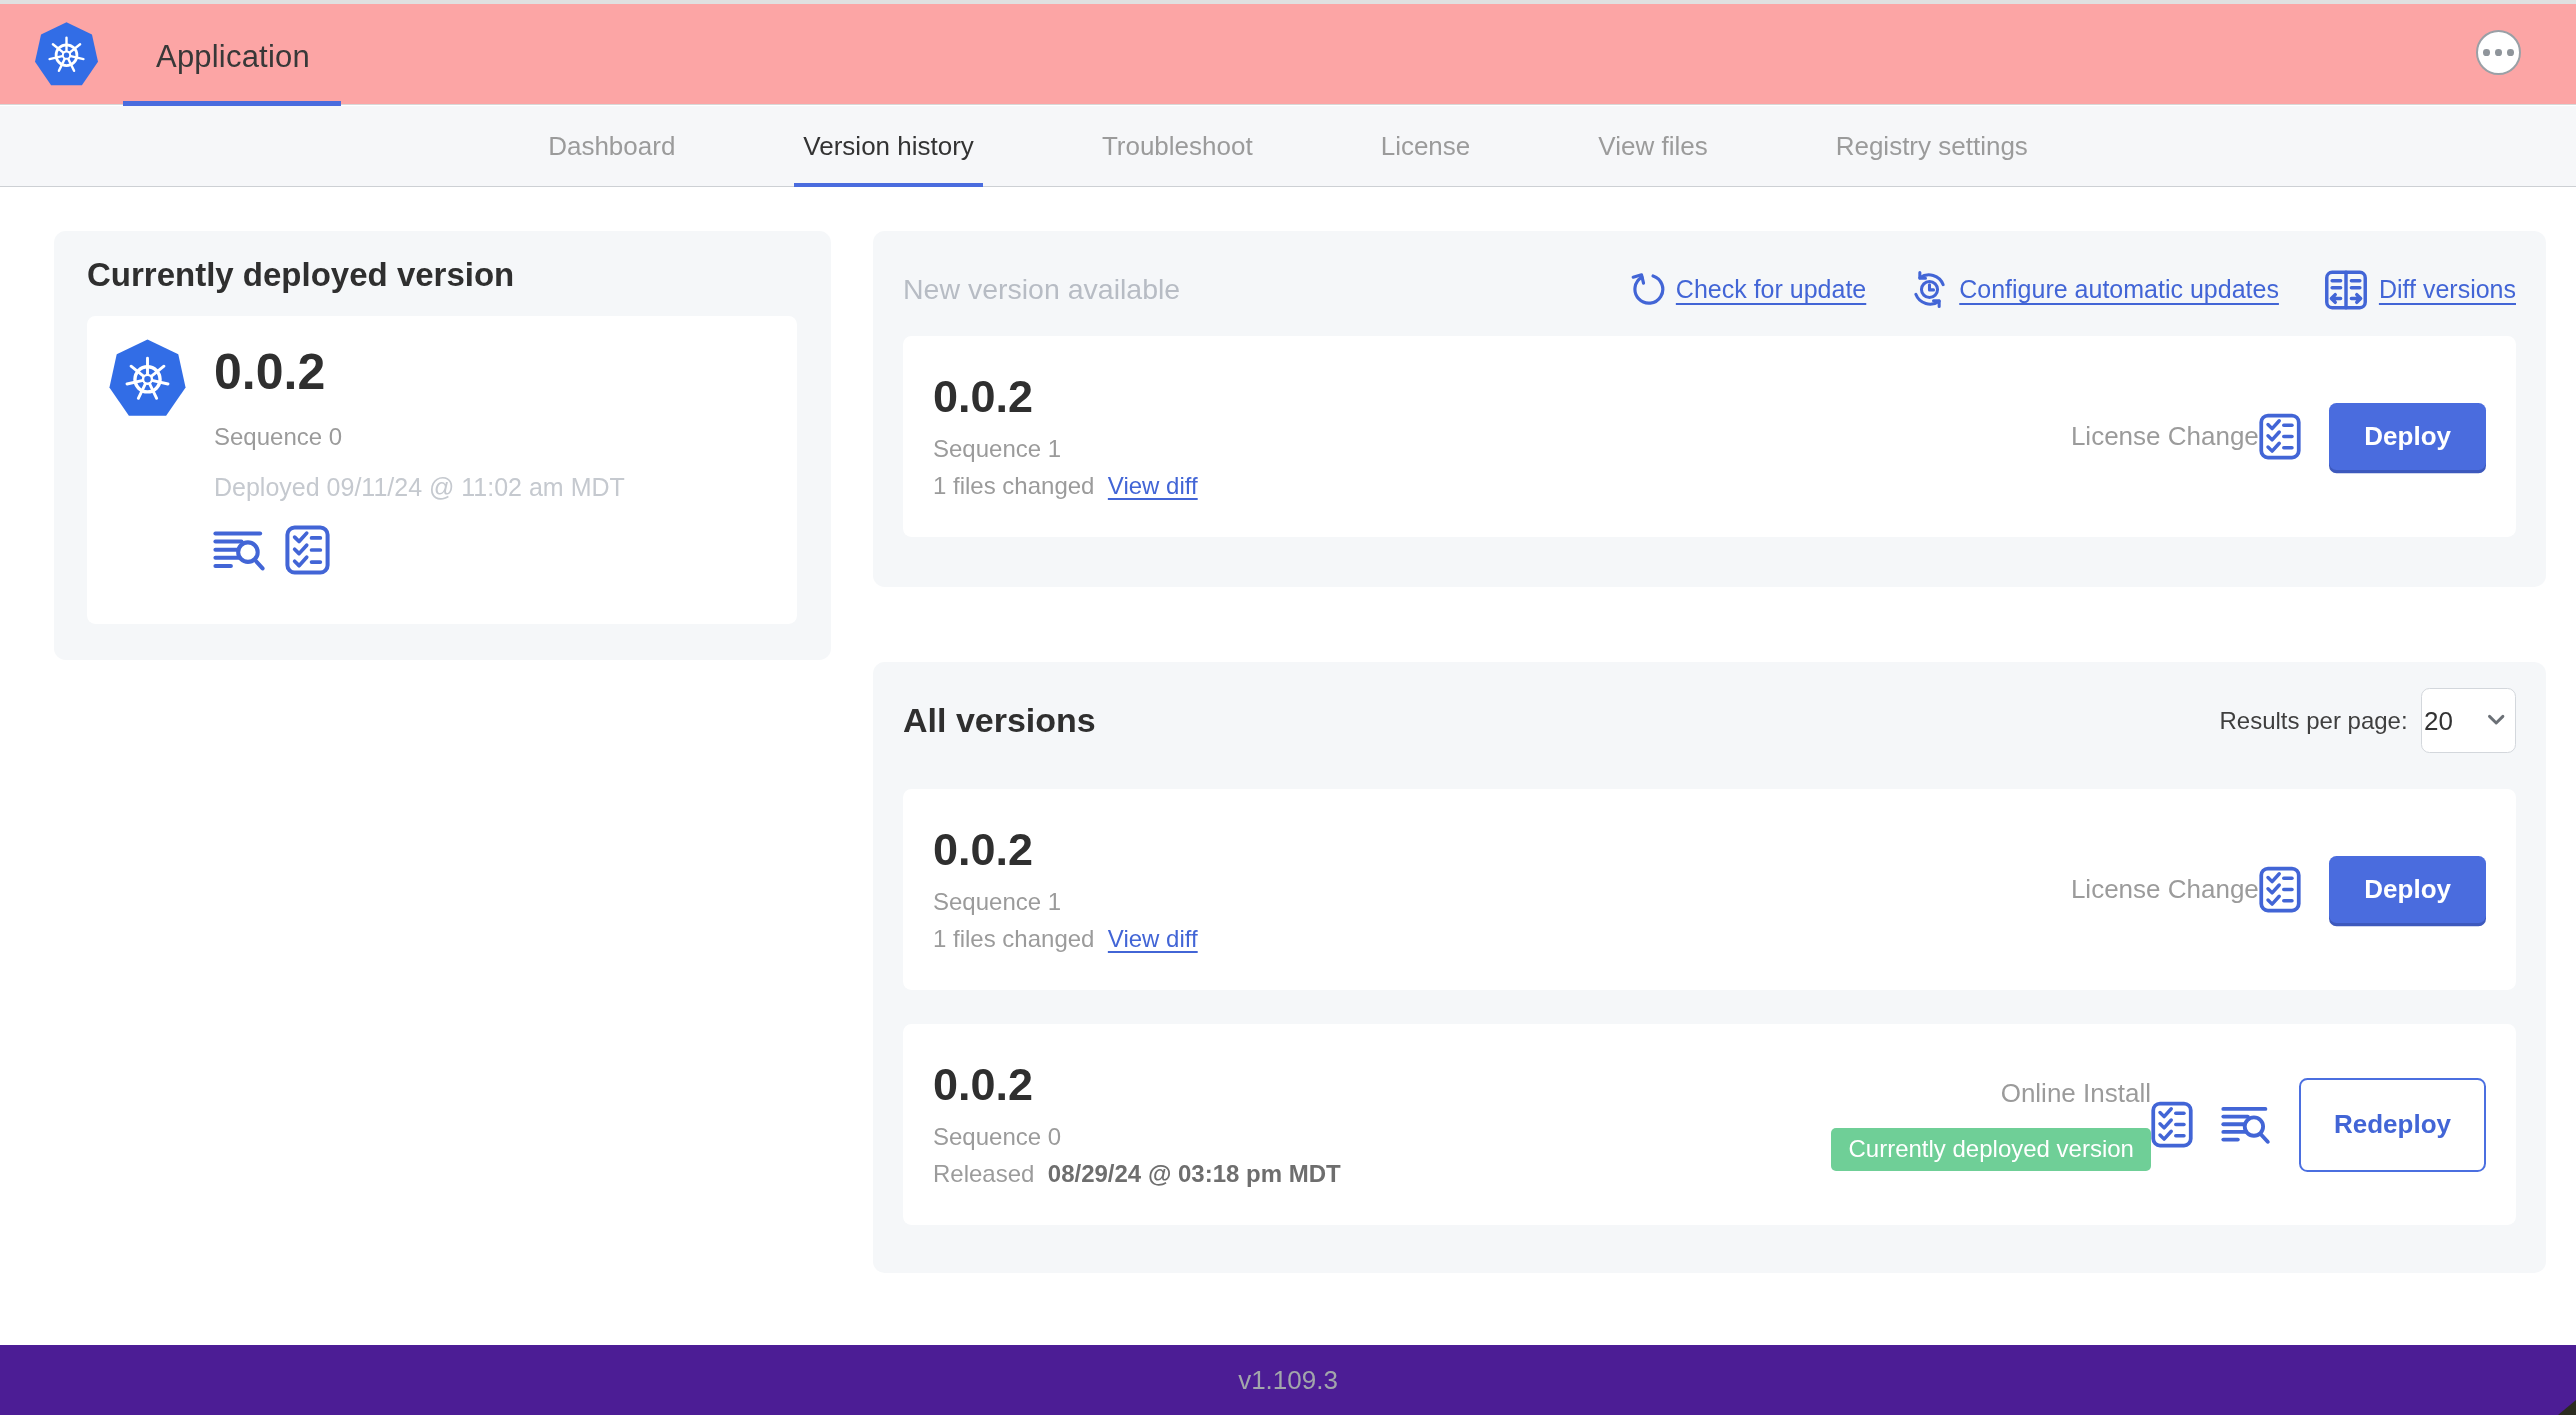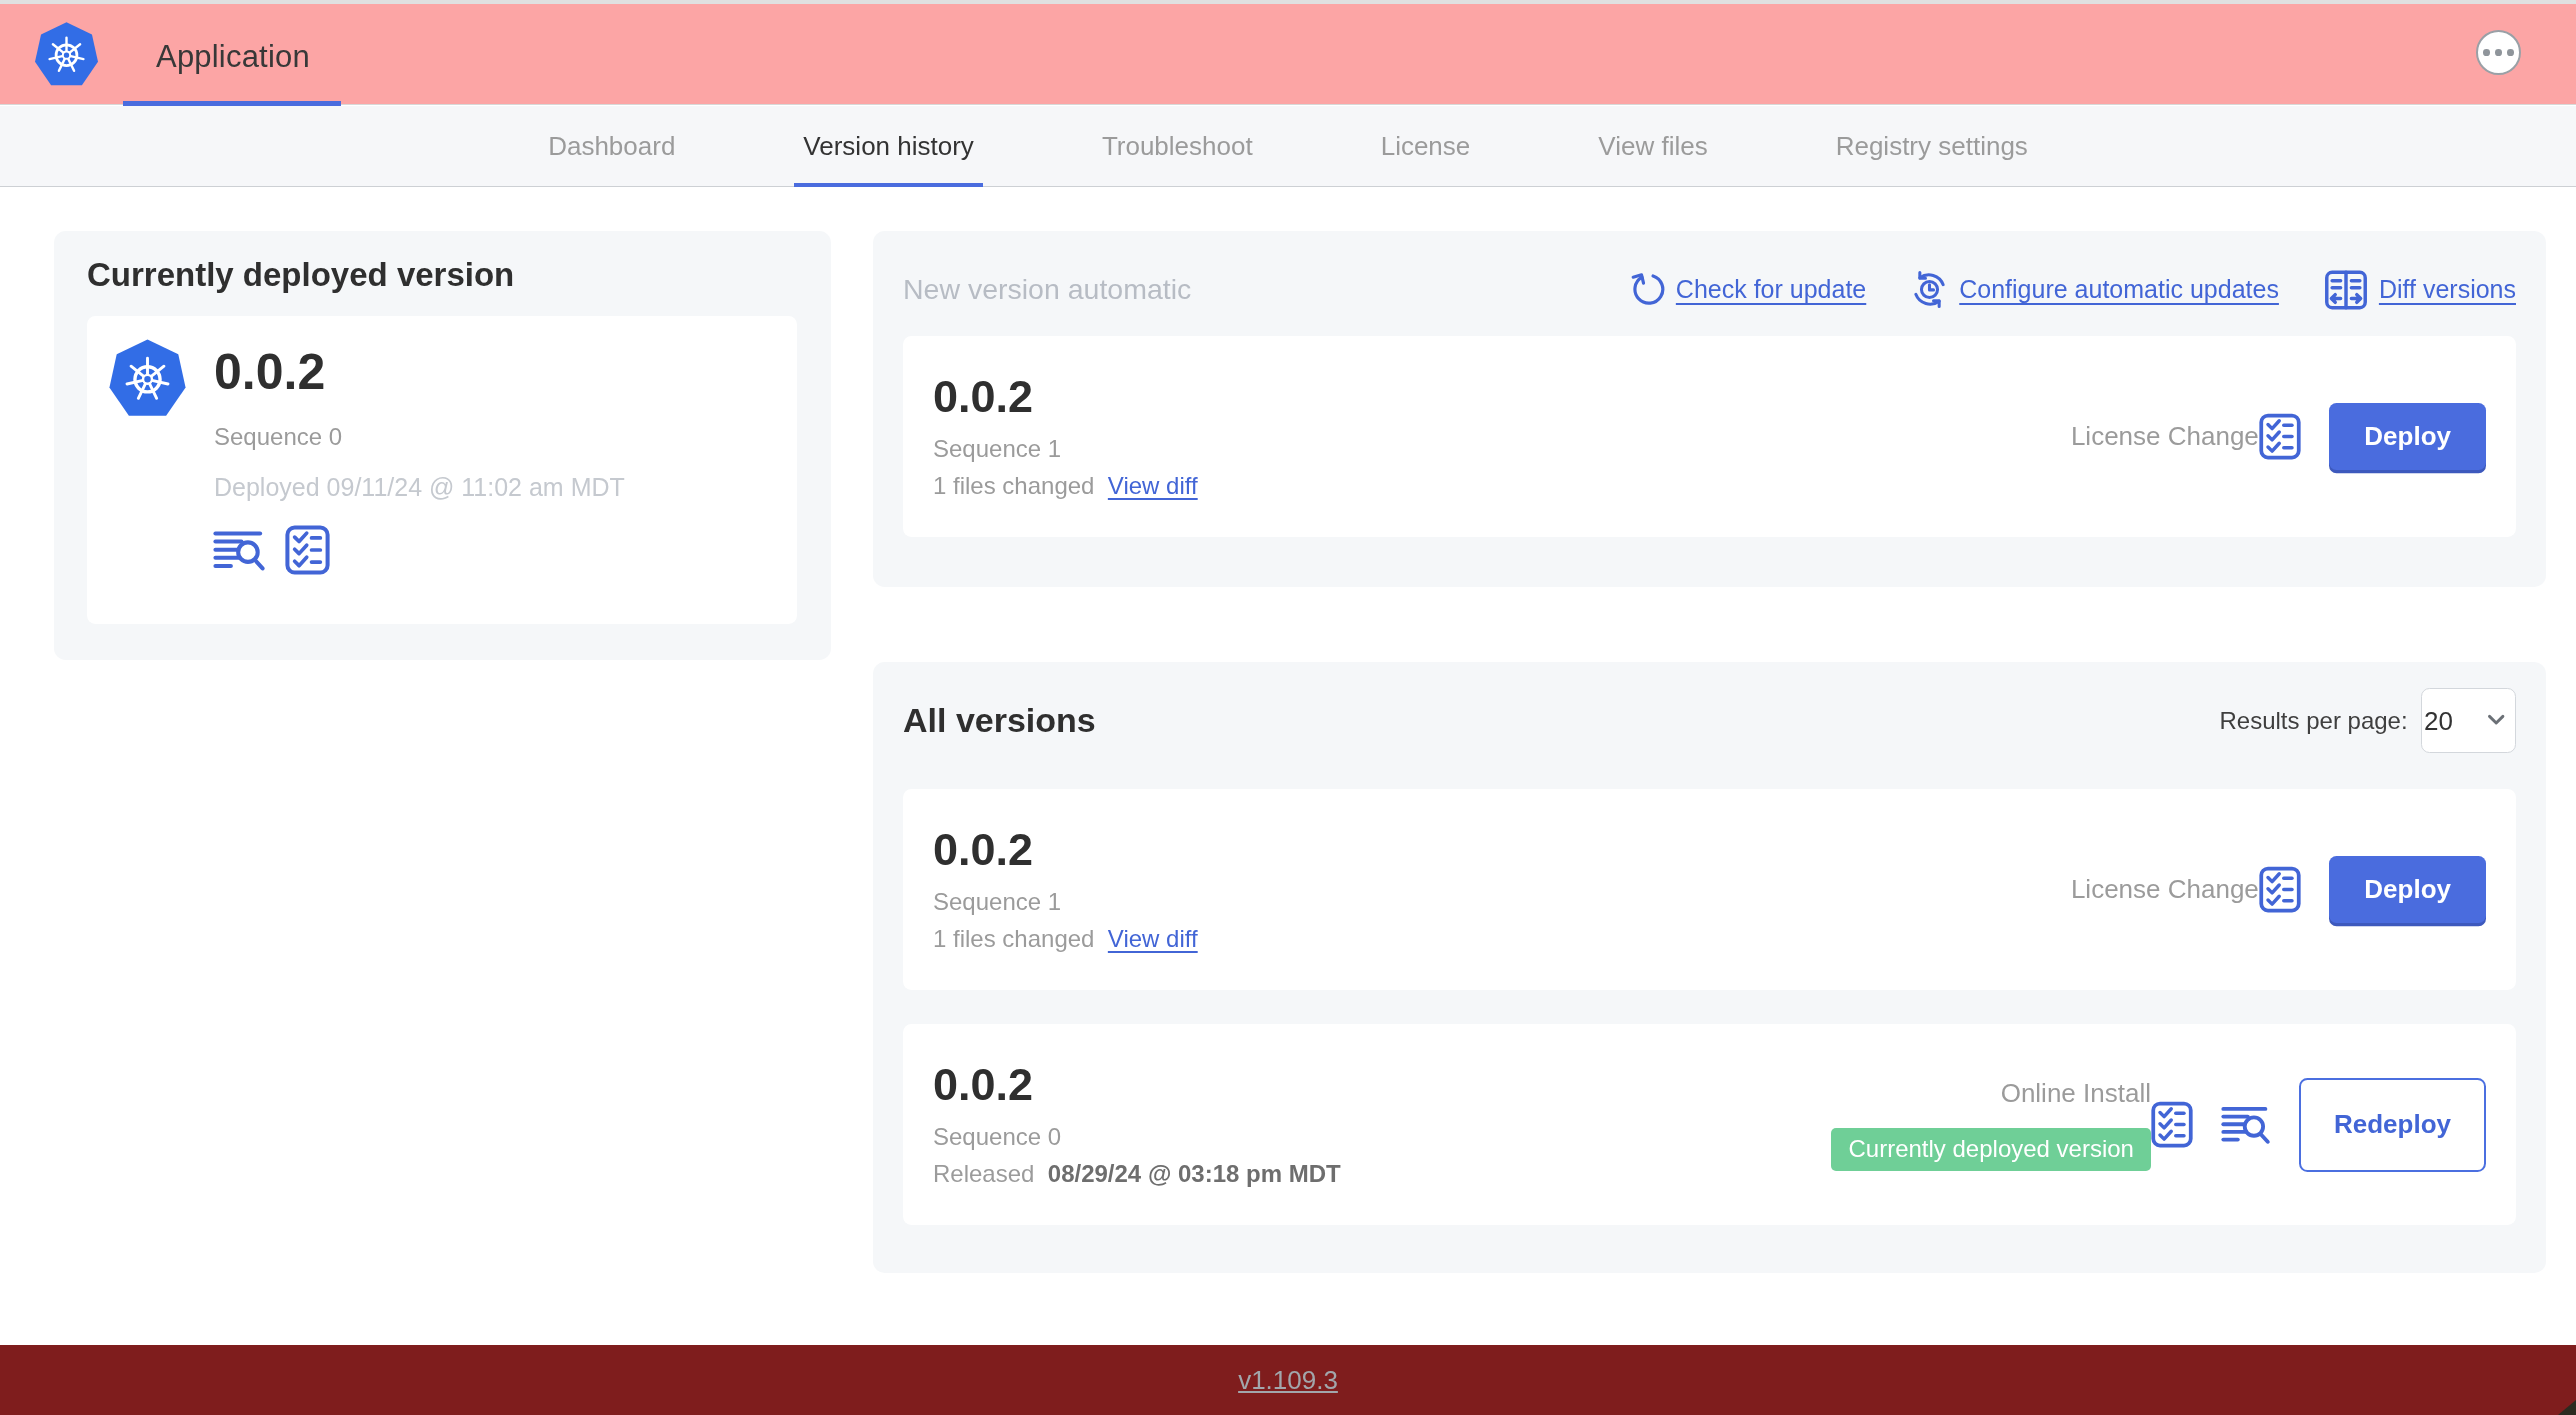--- a/index.html
+++ b/index.html
@@ -79,22 +79,22 @@
   .icon-btn { cursor:pointer; display:flex; align-items:center; color:#4265D6; }
 
   .btn-primary { height:67px; padding:0 35px; background:#4A6CDE; color:#fff; font-size:26px; font-weight:700;
                  border:none; border-radius:7.5px; box-shadow:0 3.3px 0 #3d59bd; cursor:pointer;
                  font-family:"Liberation Sans",sans-serif; }
   .btn-outline { height:94px; padding:0 33px; background:#fff; color:#4265D6; font-size:26px; font-weight:700;
                  border:2.1px solid #4b6fe0; border-radius:8.4px; cursor:pointer;
                  font-family:"Liberation Sans",sans-serif; }
 
   
-  .footer { position:absolute; bottom:0; left:0; right:0; height:70px; background:#7f1d1d;
-            display:flex; align-items:center; justify-content:center; font-size:26px; color:#a2a6ab;text-decoration:underline; }
+  .footer { position:absolute; bottom:0; left:0; right:0; height:70px; background:#4c1d95;
+            display:flex; align-items:center; justify-content:center; font-size:26px; color:#a2a6ab; }
 
   .cursor-artifact { position:absolute; right:0; bottom:0; width:0; height:0;
             border-left:18.4px solid transparent; border-bottom:15px solid #2b2b20; }
   svg { display:block; }
 </style>
 </head>
 <body>
 
 <svg width="0" height="0" style="position:absolute">
   <defs>
@@ -206,21 +206,21 @@
             <svg width="45" height="50" viewBox="0 0 56 62">
                 <use href="#def-preflight"></use>
               </svg>
           </span>
         </div>
       </div>
     </div>
 
     <div class="panel panel-new">
       <div class="panel-head">
-        <div class="muted-title">New version automatic</div>
+        <div class="muted-title">New version available</div>
         <div class="head-actions">
           <div class="link-action">
             <svg width="35" height="35" viewBox="0 0 44 44">
                 <use href="#def-refresh"></use>
               </svg>
             <span>Check for update</span>
           </div>
           <div class="link-action">
             <svg width="37" height="37" viewBox="0 0 46 46">
                 <use href="#def-autoupdate"></use>

